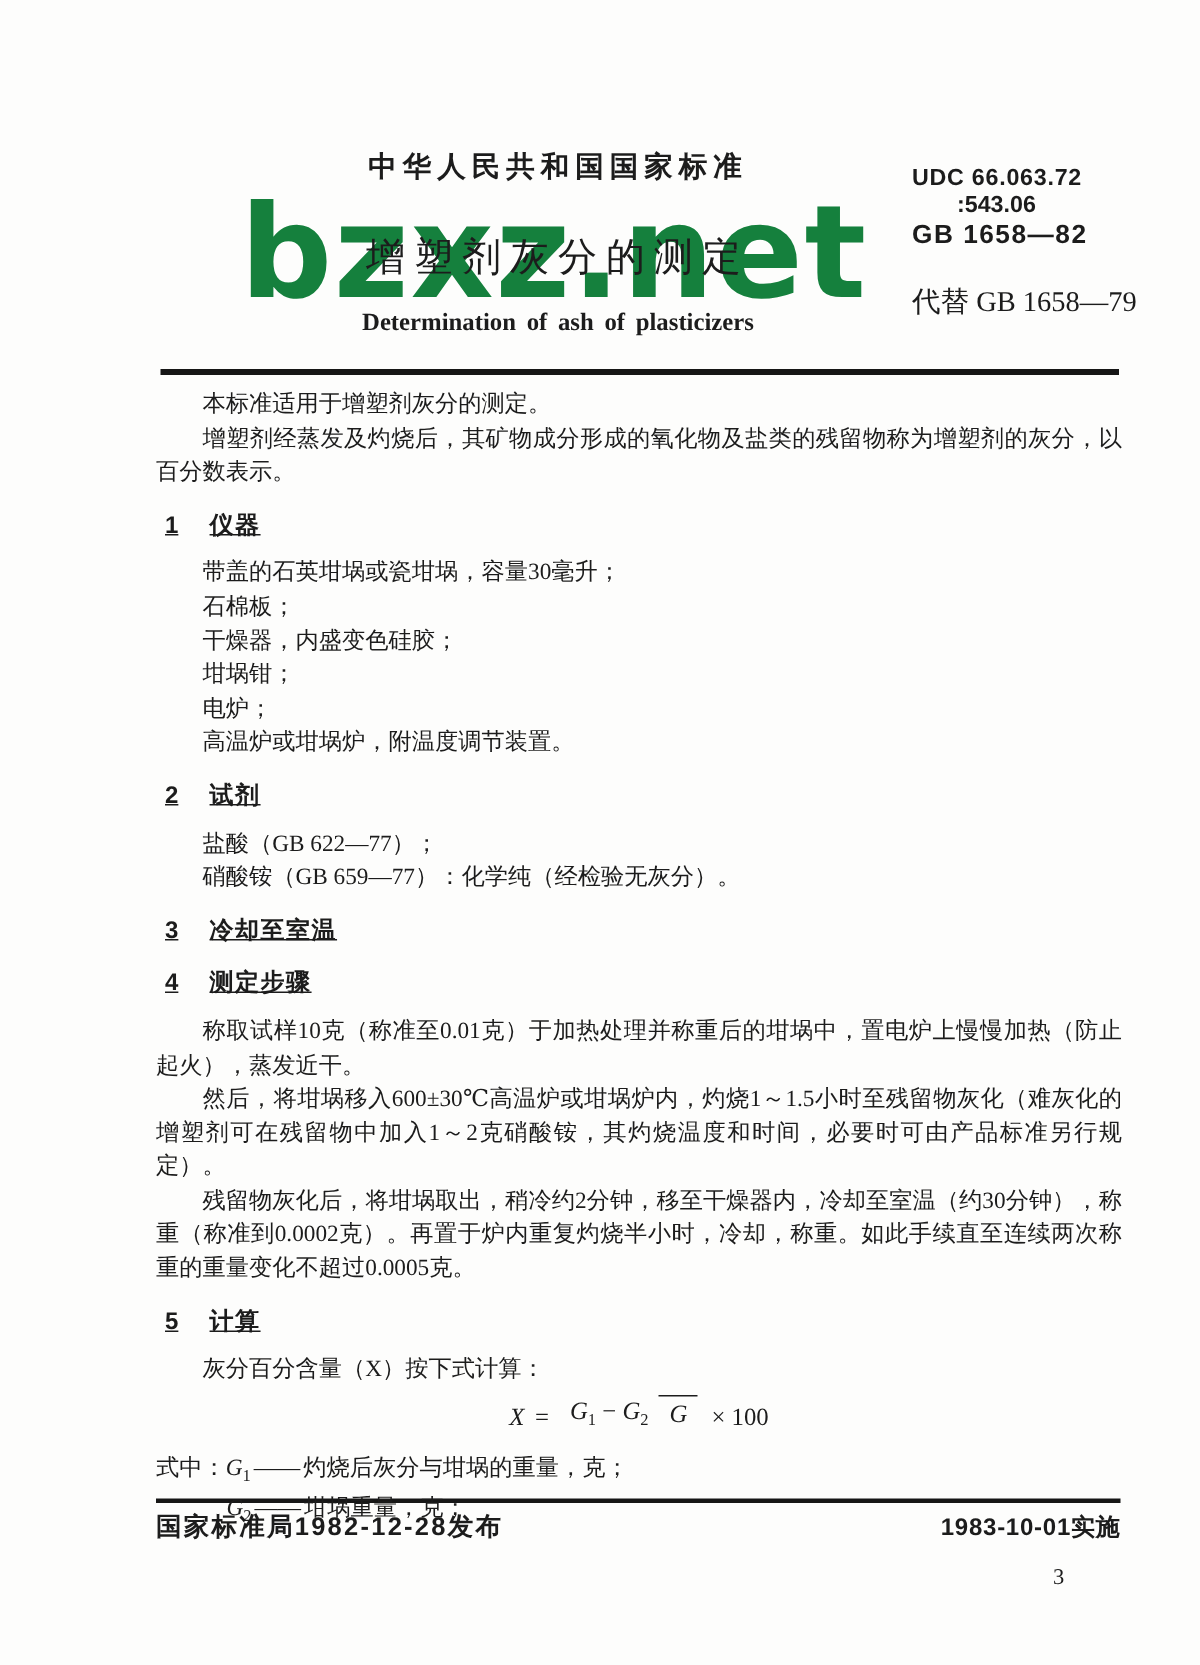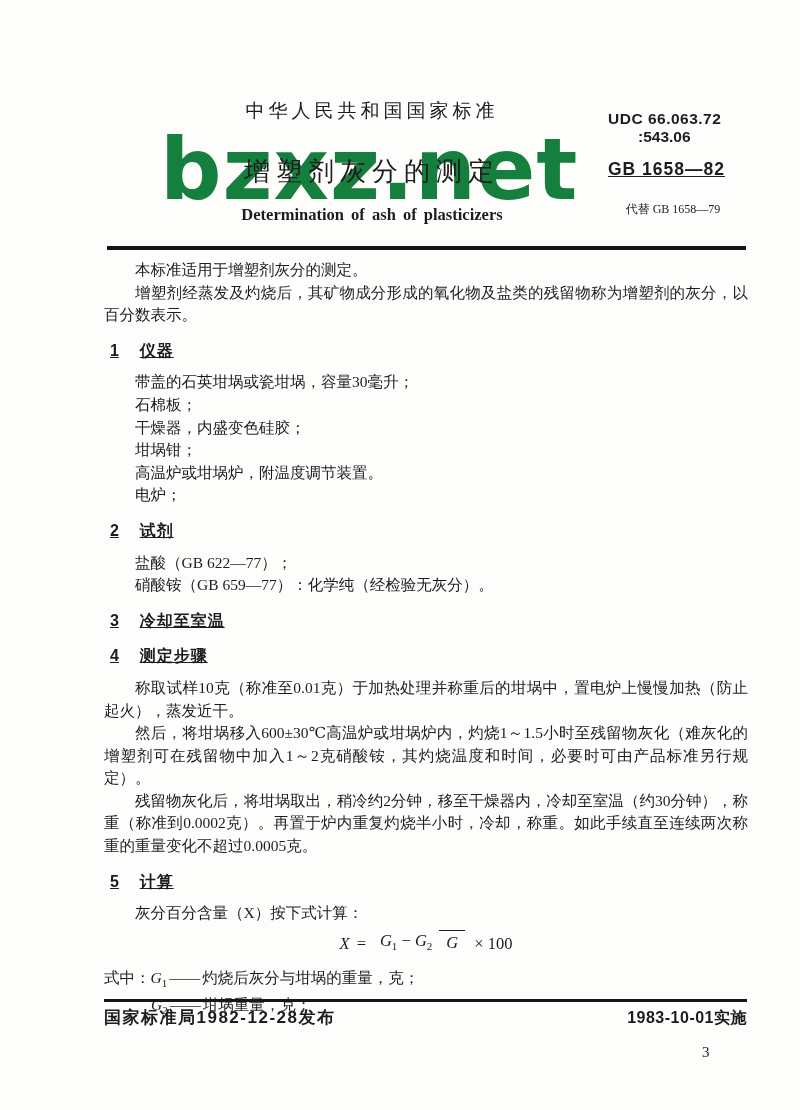--- a/index.html
+++ b/index.html
@@ -19,41 +19,41 @@
     font-family:"DejaVu Sans","Liberation Sans",sans-serif;
     font-weight:bold; font-size:86px; line-height:1;
     color:#15803d; letter-spacing:1px; user-select:none;
   }
   .header-left {
     position:absolute; left:108px; top:98px; width:528px;
     text-align:center; z-index:1;
   }
   .org-line {
     font-family:"Liberation Sans","DejaVu Sans",sans-serif;
-    font-weight:normal; font-size:19px; letter-spacing:4px;
+    font-weight:bold; font-size:19px; letter-spacing:4px;
   }
   .title-cn {
     margin-top:30px;
     font-family:"Liberation Sans","DejaVu Sans",sans-serif;
     font-weight:normal; font-size:26px; letter-spacing:6px;
   }
   .title-en {
     margin-top:16px;
     font-weight:bold; font-size:16.5px; word-spacing:3px;text-align:center;
   }
   .header-right {
     position:absolute; left:608px; top:110px; width:130px; z-index:1;
     font-family:"Liberation Sans","DejaVu Sans",sans-serif;
     font-weight:bold;
   }
   .udc1 { font-size:15.5px; letter-spacing:0.5px; }
   .udc2 { font-size:15.5px; margin-left:30px; }
-  .gb-no { font-size:17.5px; letter-spacing:1px; margin-top:13px; white-space:nowrap;text-decoration:underline; }
+  .gb-no { font-size:17.5px; letter-spacing:1px; white-space:nowrap; }
   .replaces {
-    margin-top:21px; font-weight:normal; font-size:12px;
+    margin-top:21px; font-weight:normal; font-size:19px;
     font-family:"Liberation Serif","DejaVu Serif",serif; white-space:nowrap;text-align:center;
   }
   .rule-top {
     position:absolute; left:107px; top:246px; width:639px; height:3.5px;
     background:#161616; z-index:1;
   }
   
   .content {
     position:absolute; left:104px; top:259px; width:644px;
     font-size:15.5px; line-height:22.6px; text-align:justify; z-index:1;
@@ -123,22 +123,22 @@
     <div class="para">本标准适用于增塑剂灰分的测定。</div>
     <div class="para">增塑剂经蒸发及灼烧后，其矿物成分形成的氧化物及盐类的残留物称为增塑剂的灰分，以百分数表示。</div>
 
     <div class="sec-head">
       <span class="sec-no">1</span><span class="sec-title">仪器</span>
     </div>
     <div class="item">带盖的石英坩埚或瓷坩埚，容量30毫升；</div>
     <div class="item">石棉板；</div>
     <div class="item">干燥器，内盛变色硅胶；</div>
     <div class="item">坩埚钳；</div>
+    <div class="item">电炉；</div>
     <div class="item">高温炉或坩埚炉，附温度调节装置。</div>
-    <div class="item">电炉；</div>
 
     <div class="sec-head">
       <span class="sec-no">2</span><span class="sec-title">试剂</span>
     </div>
     <div class="item">盐酸（GB 622—77）；</div>
     <div class="item">硝酸铵（GB 659—77）：化学纯（经检验无灰分）。</div>
 
     <div class="sec-head">
       <span class="sec-no">3</span><span class="sec-title">冷却至室温</span>
     </div>

